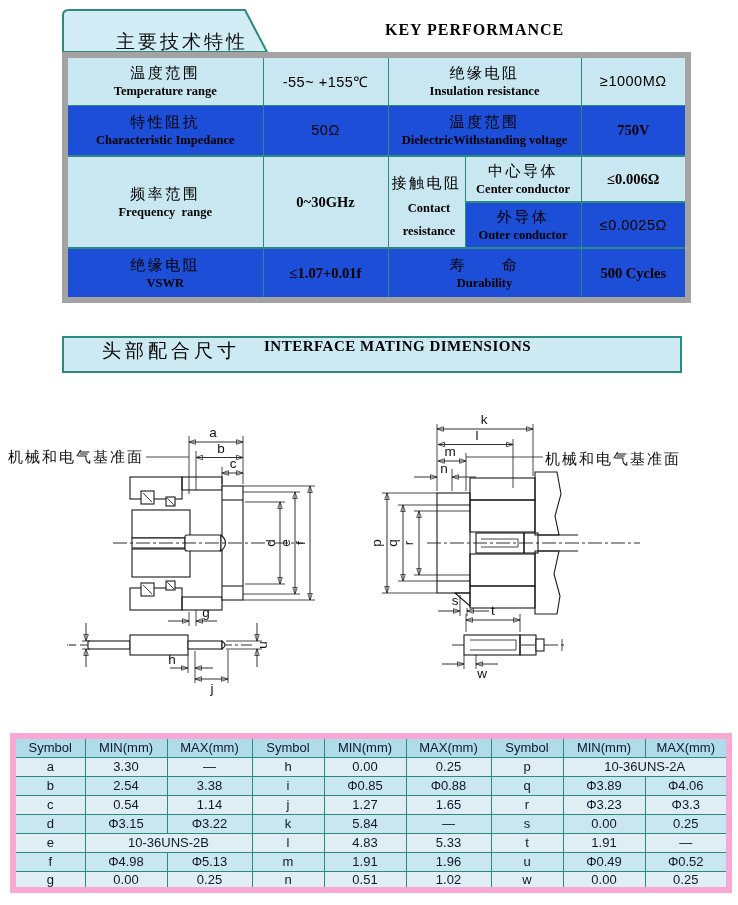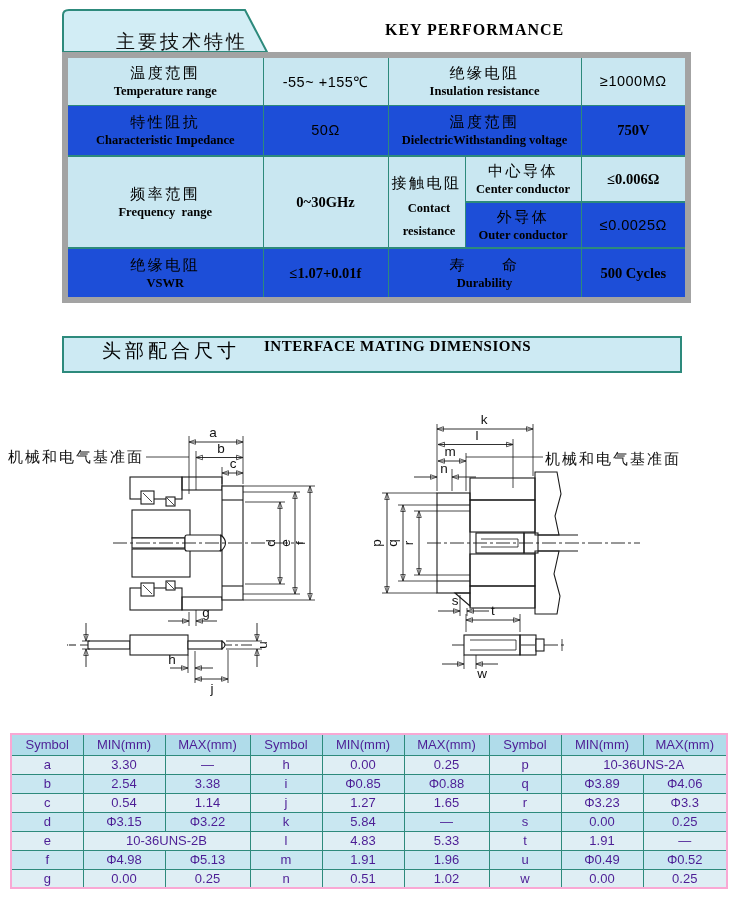--- a/index.html
+++ b/index.html
@@ -43,21 +43,21 @@
   .draw .dim { stroke-width:0.9; }
   .draw .ext { stroke-width:0.8; }
   .draw .wht { fill:#ffffff; }
   .draw .cl  { stroke-width:0.9; stroke-dasharray:14 3 3 3; }
   .draw text { fill:#111; stroke:none; font-family:"Liberation Sans",sans-serif; }
   .draw .dl  { font-size:13.5px; }
   .draw .zhsvg { font-size:15px; letter-spacing:2px; }
 
   
   .dims { position:absolute; left:10px; top:733px; width:718px; table-layout:fixed;
-          border:2px solid #f9a8d4; font-size:13px; color:#4c1d95; }
+          border:6px solid #f9a8d4; font-size:13px; color:#0f172a; }
   .dims td { border:1px solid #2d8a7c; text-align:center; height:19px; padding:0; }
   .hd  td { background:#b0dcea; height:21px; }
   .rA  td { background:#dfeef4; }
   .rB  td { background:#c9e7f1; }
 </style>
 </head>
 <body>
 
 <svg class="tab-svg" width="215" height="46">
   <path d="M3,44 L3,7 Q3,2 9,2 L185,2 L207,44 Z" fill="#d2edf5" stroke="#2d8a7c" stroke-width="2"></path>

